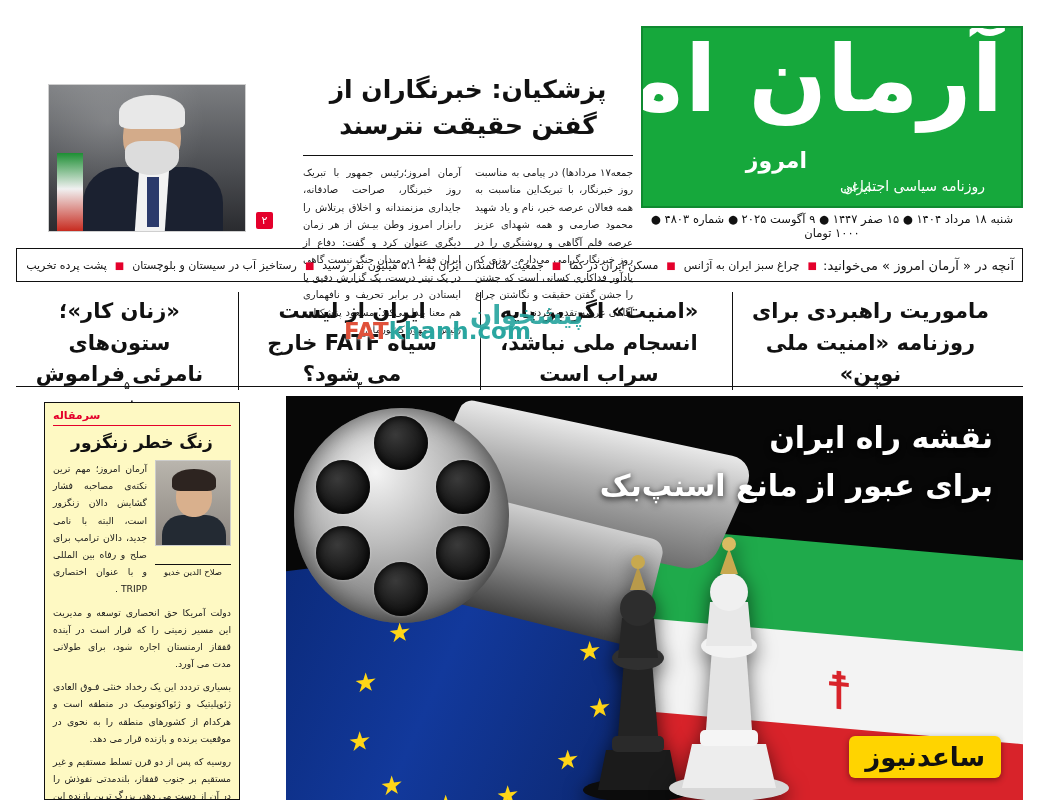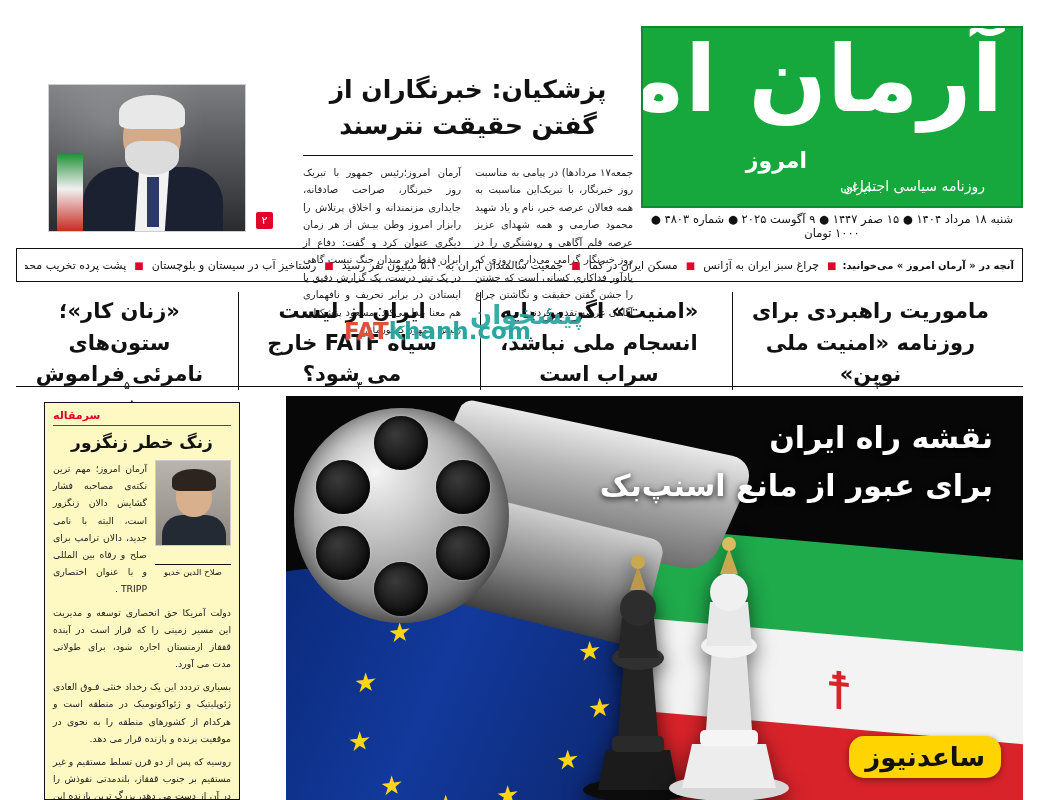--- a/index.html
+++ b/index.html
@@ -181,22 +181,22 @@
     height: 34px;
     border: 1px solid #111;
     display: flex;
     align-items: center;
     flex-direction: row;
     padding: 0 8px;
     gap: 6px;
     overflow: hidden;
   }
   .ticker-label {
-    font-size: 10px;
-    font-weight: bold;
+    font-size: 13px;
+    font-weight: normal;
     color: #111;
     white-space: nowrap;
   }
   .ticker-items {
     display: flex;
     flex-direction: row;
     align-items: center;
     gap: 8px;
     font-size: 11px;
     color: #111;
@@ -421,21 +421,21 @@
   .mp-h2 { font-size: 30px; margin-left: 47px; }
   
   .wm-saednews {
     position: absolute;
     right: 22px; bottom: 22px;
     background: #ffd400;
     color: #111;
     font-size: 26px;
     font-weight: bold;
     padding: 6px 16px;
-    border-radius: 15px;
+    border-radius: 6px;
     box-shadow: 0 2px 6px rgba(0,0,0,.4);
   }
   .wm-mid {
     position: absolute;
     left: 344px; top: 318px;
     font-size: 23px;
     font-weight: bold;
     color: #e0513a;
     text-shadow: 0 1px 2px rgba(255,255,255,.6);
     pointer-events: none;

